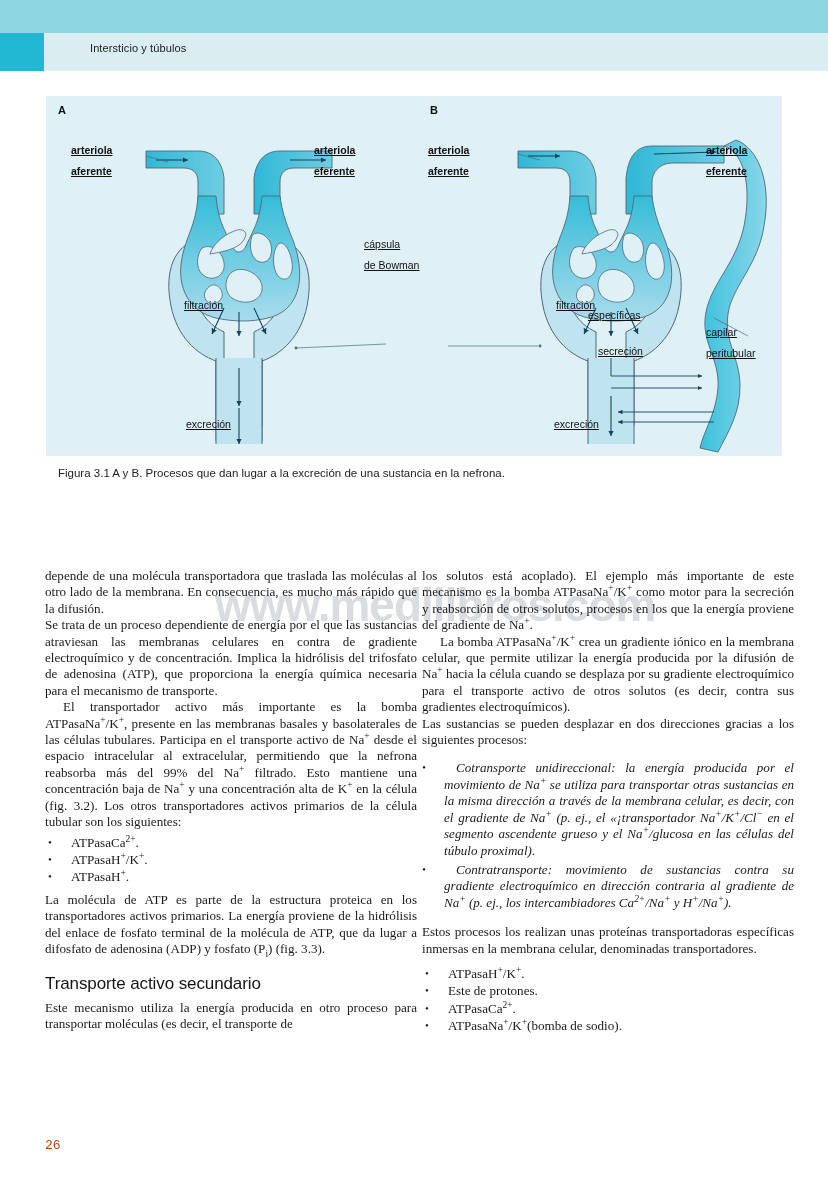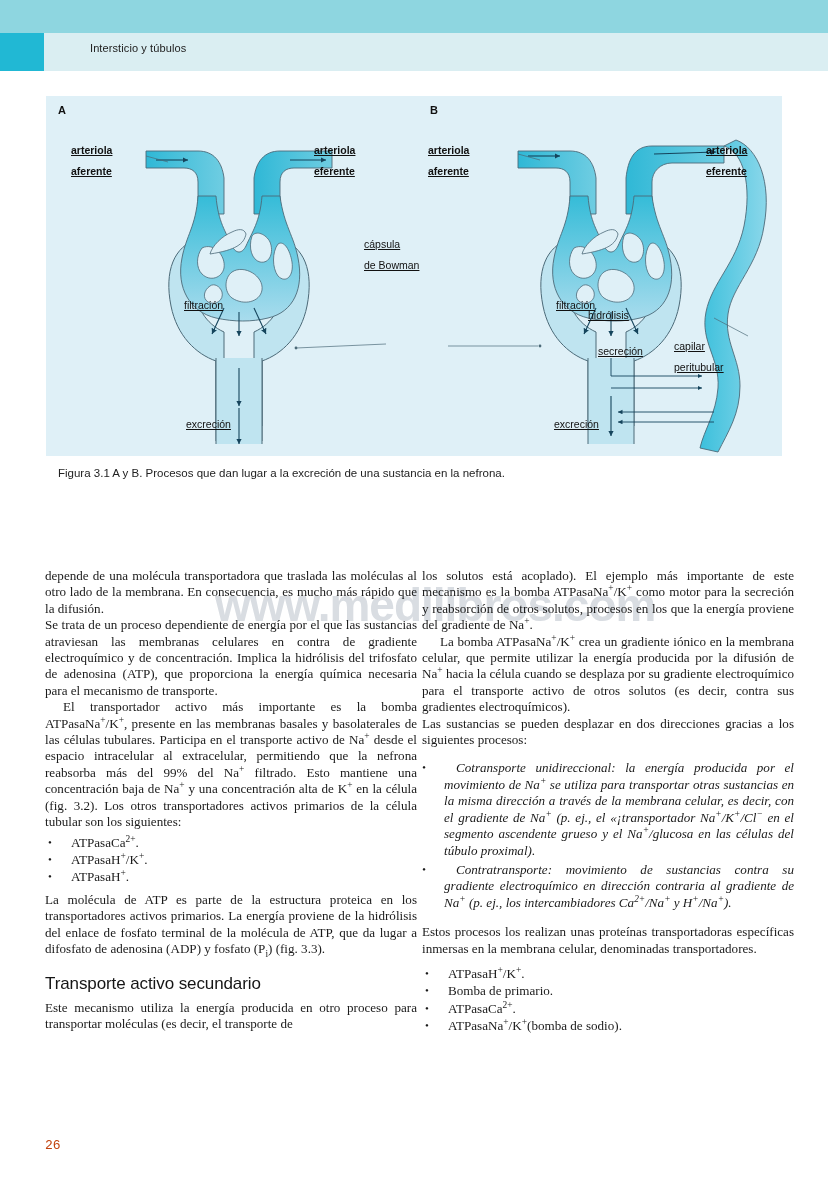--- a/index.html
+++ b/index.html
@@ -314,23 +314,23 @@
   <span class="fig-label" style="left:318px; top:138px;">cápsula
 de Bowman</span>
   <span class="fig-label" style="left:138px; top:199px;">filtración</span>
   <span class="fig-label" style="left:140px; top:318px;">excreción</span>
 
   <span class="fig-label bold" style="left:382px; top:44px;">arteriola
 aferente</span>
   <span class="fig-label bold" style="left:660px; top:44px;">arteriola
 eferente</span>
   <span class="fig-label" style="left:510px; top:199px;">filtración</span>
-  <span class="fig-label" style="left:542px; top:209px;">hidrólisis</span>
+  <span class="fig-label" style="left:542px; top:209px;">específicas</span>
   <span class="fig-label" style="left:552px; top:245px;">secreción</span>
-  <span class="fig-label" style="left:628px; top:226px;margin-top:14px;">capilar
+  <span class="fig-label" style="left:660px; top:226px;">capilar
 peritubular</span>
   <span class="fig-label" style="left:508px; top:318px;">excreción</span>
 </div>
 
 <div id="figure-caption">Figura 3.1 A y B. Procesos que dan lugar a la excreción de una sustancia en la nefrona.</div>
 
 <div id="watermark">www.medilibros.com</div>
 
 <div class="column" id="col-left">
   <p class="para">depende de una molécula transportadora que traslada las moléculas al otro lado de la membrana. En consecuencia, es mucho más rápido que la difusión.</p>
@@ -359,19 +359,19 @@
 
   <ul class="bullets justified" style="margin-top:12px;">
     <li>Cotransporte unidireccional: la energía producida por el movimiento de Na<sup>+</sup> se utiliza para transportar otras sustancias en la misma dirección a través de la membrana celular, es decir, con el gradiente de Na<sup>+</sup> (p. ej., el «¡transportador Na<sup>+</sup>/K<sup>+</sup>/Cl<sup>−</sup> en el segmento ascendente grueso y el Na<sup>+</sup>/glucosa en las células del túbulo proximal).</li>
     <li>Contratransporte: movimiento de sustancias contra su gradiente electroquímico en dirección contraria al gradiente de Na<sup>+</sup> (p. ej., los intercambiadores Ca<sup>2+</sup>/Na<sup>+</sup> y H<sup>+</sup>/Na<sup>+</sup>).</li>
   </ul>
 
   <p class="para gap">Estos procesos los realizan unas proteínas transportadoras específicas inmersas en la membrana celular, denominadas transportadores.</p>
 
   <ul class="bullets" style="margin-top:9px;">
     <li>ATPasaH<sup>+</sup>/K<sup>+</sup>.</li>
-    <li>Bomba de primario.</li>
+    <li>Este de protones.</li>
     <li>ATPasaCa<sup>2+</sup>.</li>
     <li>ATPasaNa<sup>+</sup>/K<sup>+</sup>(bomba de sodio).</li>
   </ul>
 </div>
 
 <div id="page-number">26</div>
 
 </body></html>

